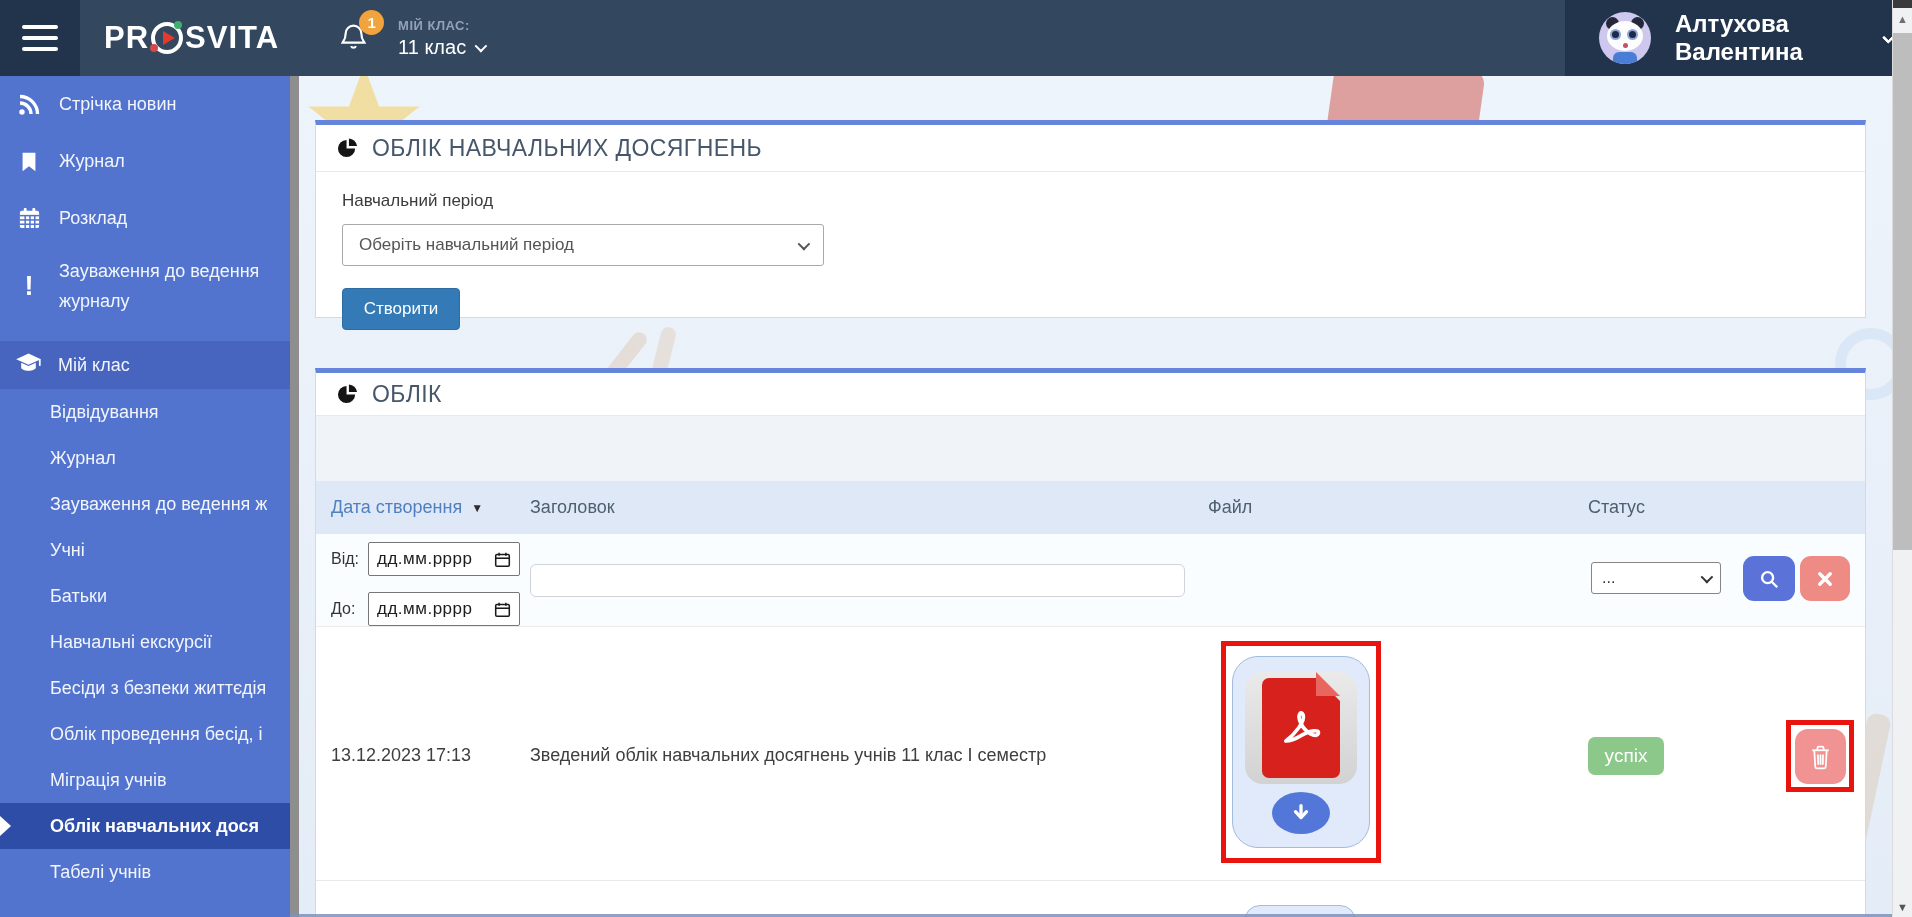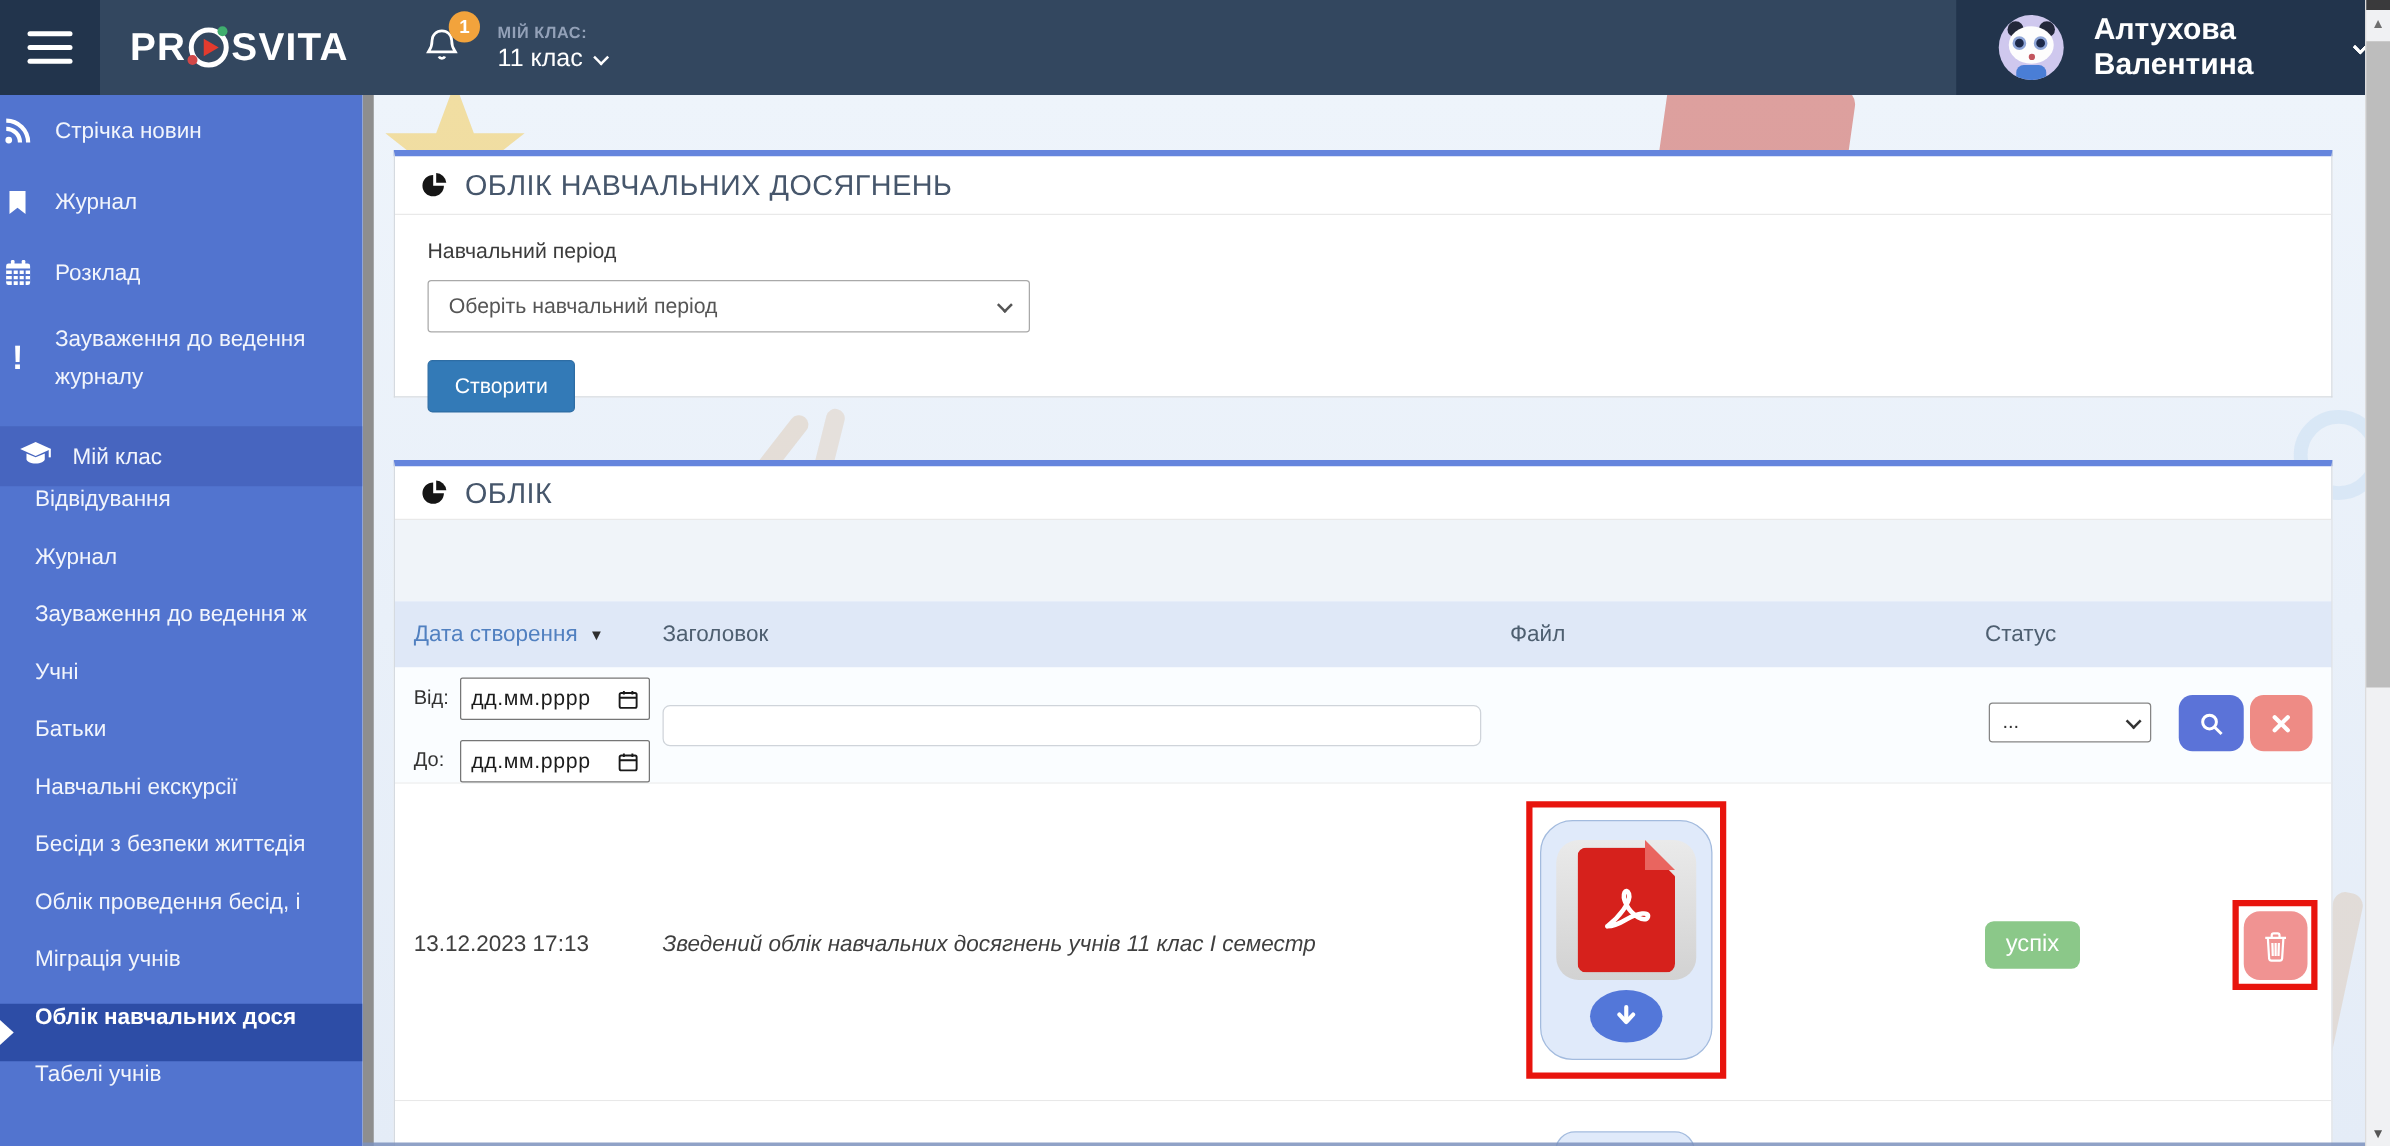--- a/index.html
+++ b/index.html
@@ -52,27 +52,27 @@
   .sb-up { position:absolute; top:13px; left:0; width:100%; text-align:center;
     font-size:11px; color:#6f6f6f; cursor:pointer; }
   .sb-thumb { position:absolute; top:33px; left:0; width:100%; height:517px; background:#bdbdbd; cursor:pointer; }
   .sb-down { position:absolute; bottom:4px; left:0; width:100%; text-align:center;
     font-size:11px; color:#555; cursor:pointer; }
 
   
   .sidebar { position:absolute; left:0; top:76px; width:290px; height:841px;
     background:#5274cf; color:#f2f5fc; z-index:20; overflow:hidden; }
   .side-item { height:57px; display:flex; align-items:center; gap:16px;
-    padding-left:0; font-size:18px; cursor:pointer; }
+    padding-left:15px; font-size:18px; cursor:pointer; }
   .side-item .ic { width:28px; display:flex; justify-content:center; flex:none; }
   .side-item.two-line { height:78px; }
   .side-item.two-line .lbl { width:205px; line-height:30px; }
   .side-section { margin-top:16px; height:48px; background:#4765bf; display:flex;
     align-items:center; gap:16px; padding-left:15px; font-size:18px; cursor:pointer; }
-  .sub-item { height:46px; display:flex; padding-left:28px;
+  .sub-item { height:46px; display:flex; align-items:center; padding-left:50px;
     font-size:18px; white-space:nowrap; overflow:hidden; cursor:pointer; position:relative; }
   .sub-item.active { background:#2d4da6; font-weight:bold; color:#fff; }
   .sub-item.active::before { content:""; position:absolute; left:0; top:50%;
     transform:translateY(-50%); width:0; height:0;
     border-left:11px solid #fff; border-top:10px solid transparent; border-bottom:10px solid transparent; }
   .excl { font-size:27px; font-weight:800; color:#fff; }
 
   
   .main { position:absolute; left:290px; top:76px; width:1602px; height:841px;
     background:linear-gradient(180deg,#eef4fb 0%,#e4ecf7 100%); overflow:hidden; }
@@ -137,21 +137,21 @@
   .btn-search { position:absolute; left:1427px; top:22px; width:52px; height:45px;
     background:#5b73d8; border:none; border-radius:11px; cursor:pointer;
     display:flex; align-items:center; justify-content:center; }
   .btn-clear { position:absolute; left:1484px; top:22px; width:50px; height:45px;
     background:#ee8b85; border:none; border-radius:11px; cursor:pointer;
     display:flex; align-items:center; justify-content:center; }
 
   .drow { position:relative; height:254px; background:#fff; border-bottom:1px solid #e8e8e8;
     font-size:18px; color:#3f3f3f; }
   .cell-date { position:absolute; left:15px; top:118px; }
-  .cell-title { position:absolute; left:214px; top:118px;font-style:italic; }
+  .cell-title { position:absolute; left:214px; top:118px; }
   .annotation { border:5px solid #e8140d; display:flex; align-items:center; justify-content:center; }
   .pdf-annotation { position:absolute; left:905px; top:14px; width:160px; height:222px; }
   .pdf-card { width:138px; height:192px; background:#e0eafa; border:1px solid #a3bbde;
     border-radius:26px; position:relative; cursor:pointer; }
   .pdf-tile { position:absolute; left:12px; top:15px; width:112px; height:112px;
     border-radius:18px; background:linear-gradient(180deg,#eaeaea,#d2d2d2);
     display:flex; align-items:center; justify-content:center; }
   .pdf-page { position:relative; width:78px; height:100px; background:#d6211c; border-radius:7px;
     clip-path:polygon(0 0,71% 0,100% 23%,100% 100%,0 100%);
     display:flex; align-items:center; justify-content:center; }

